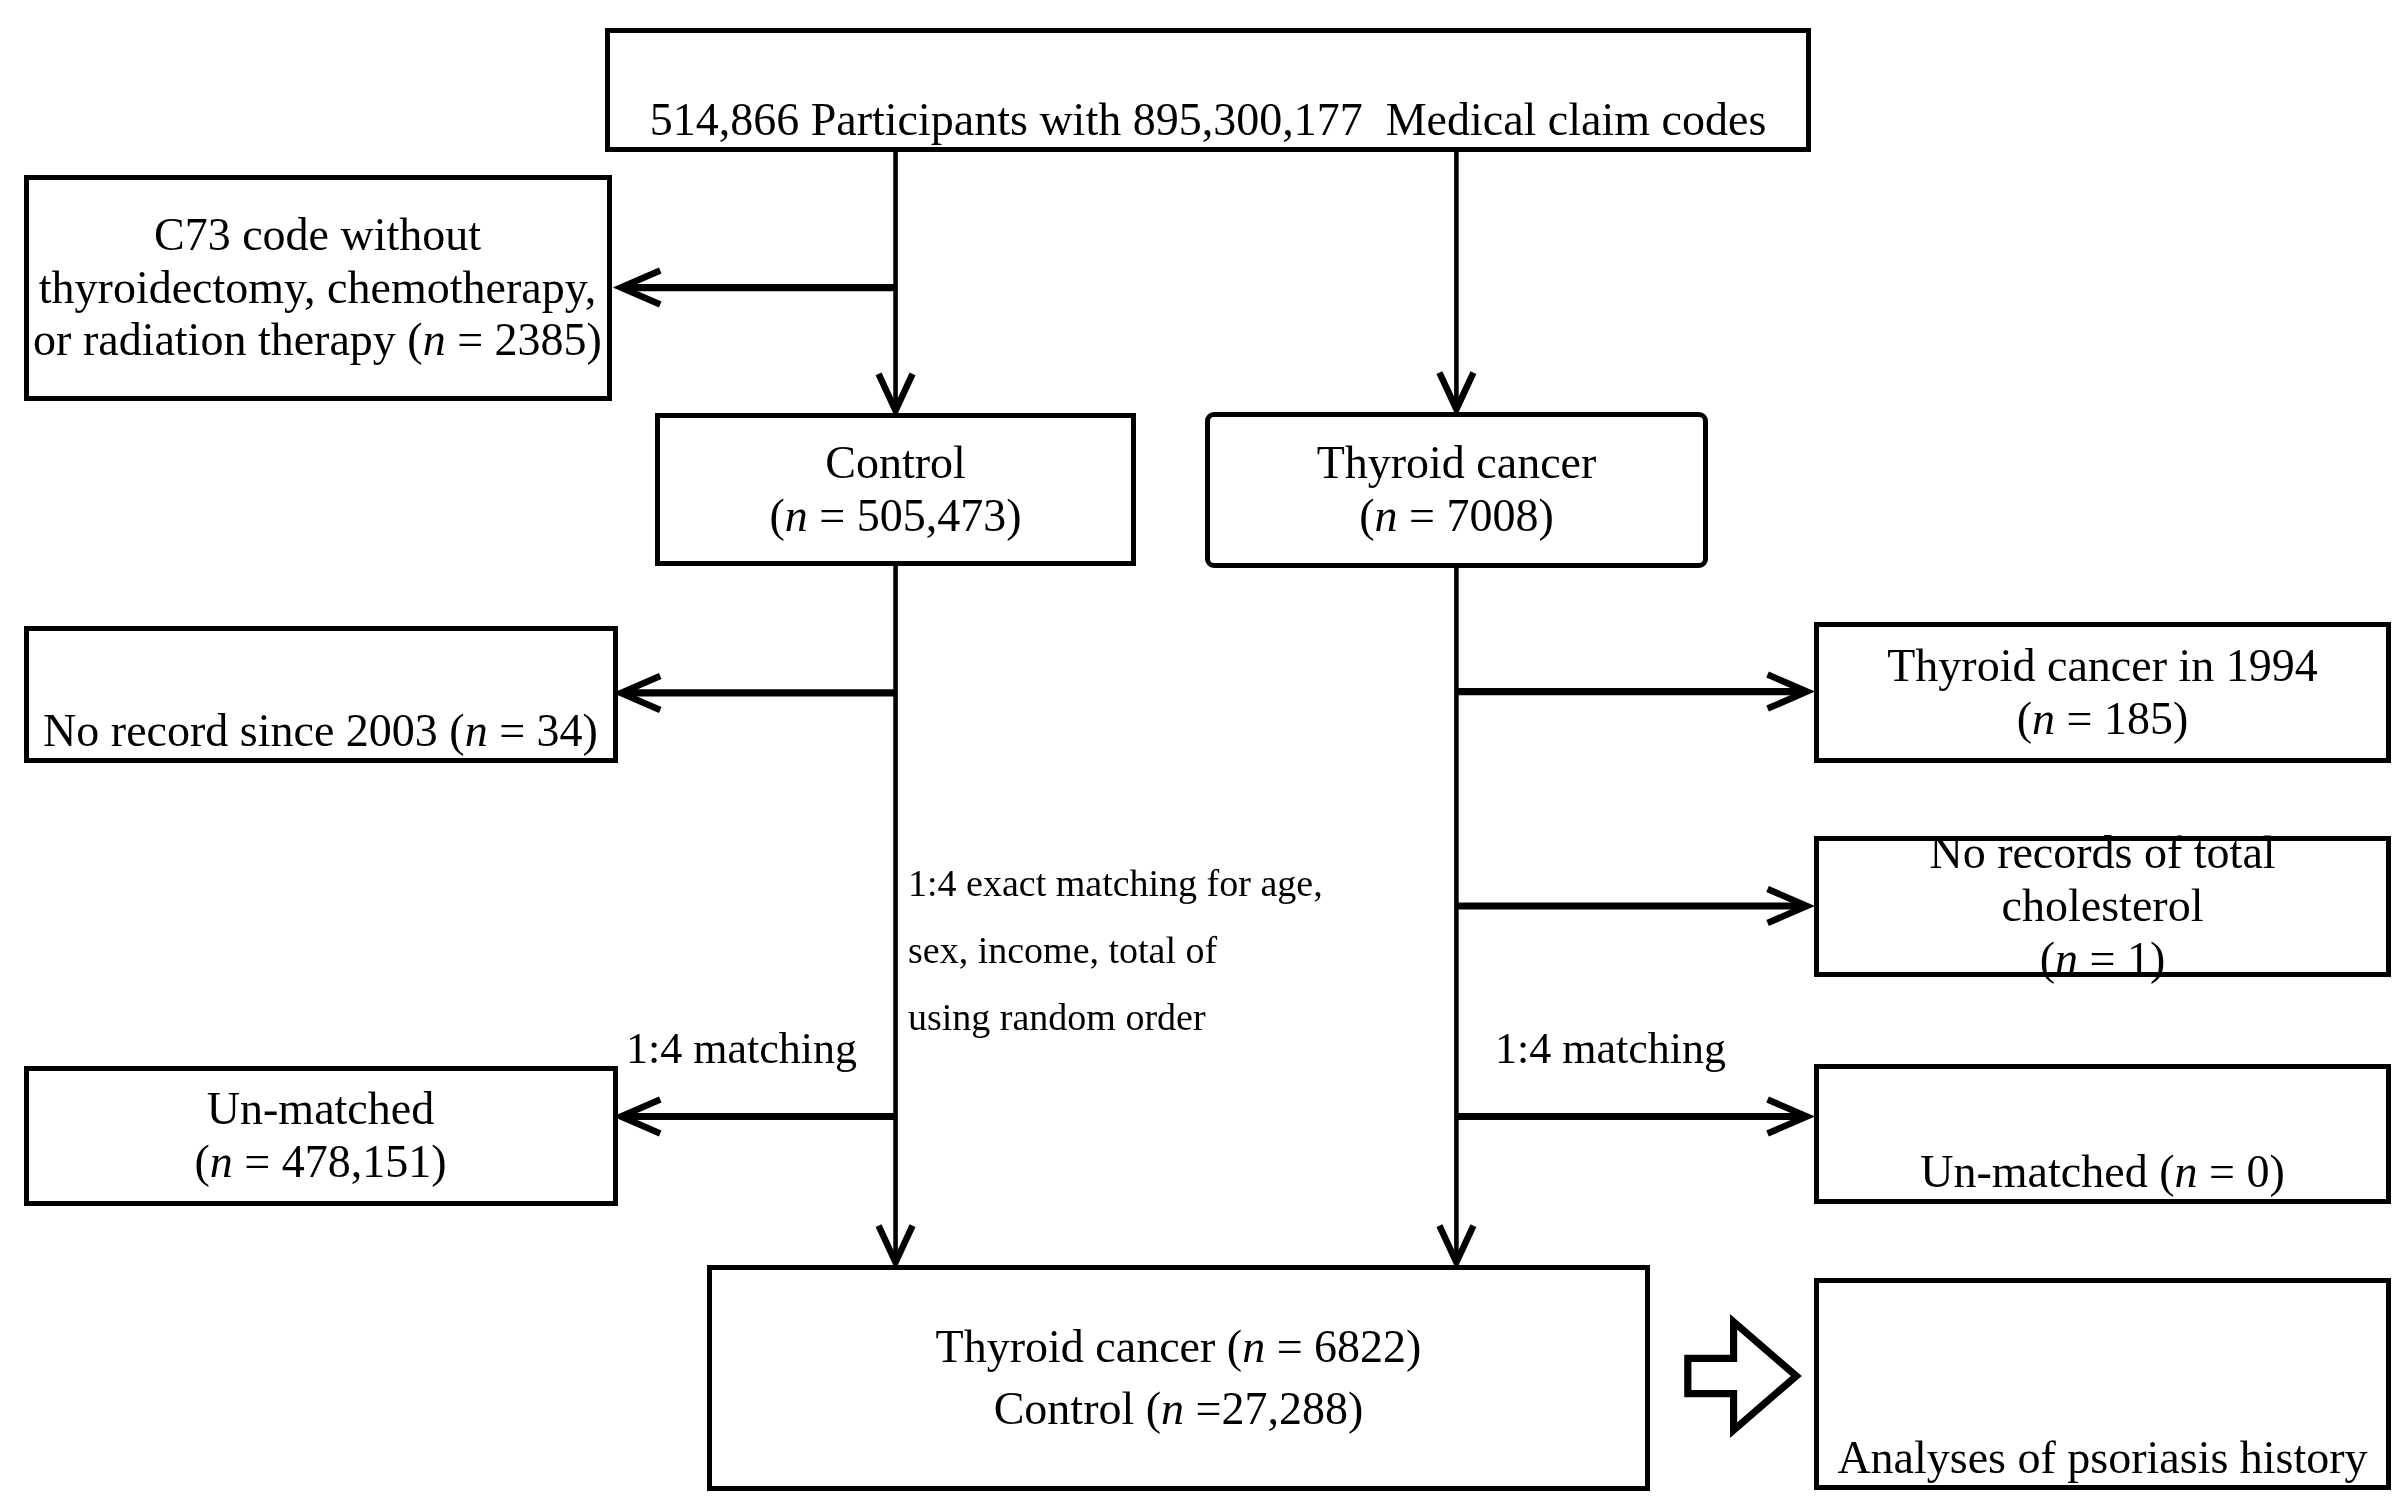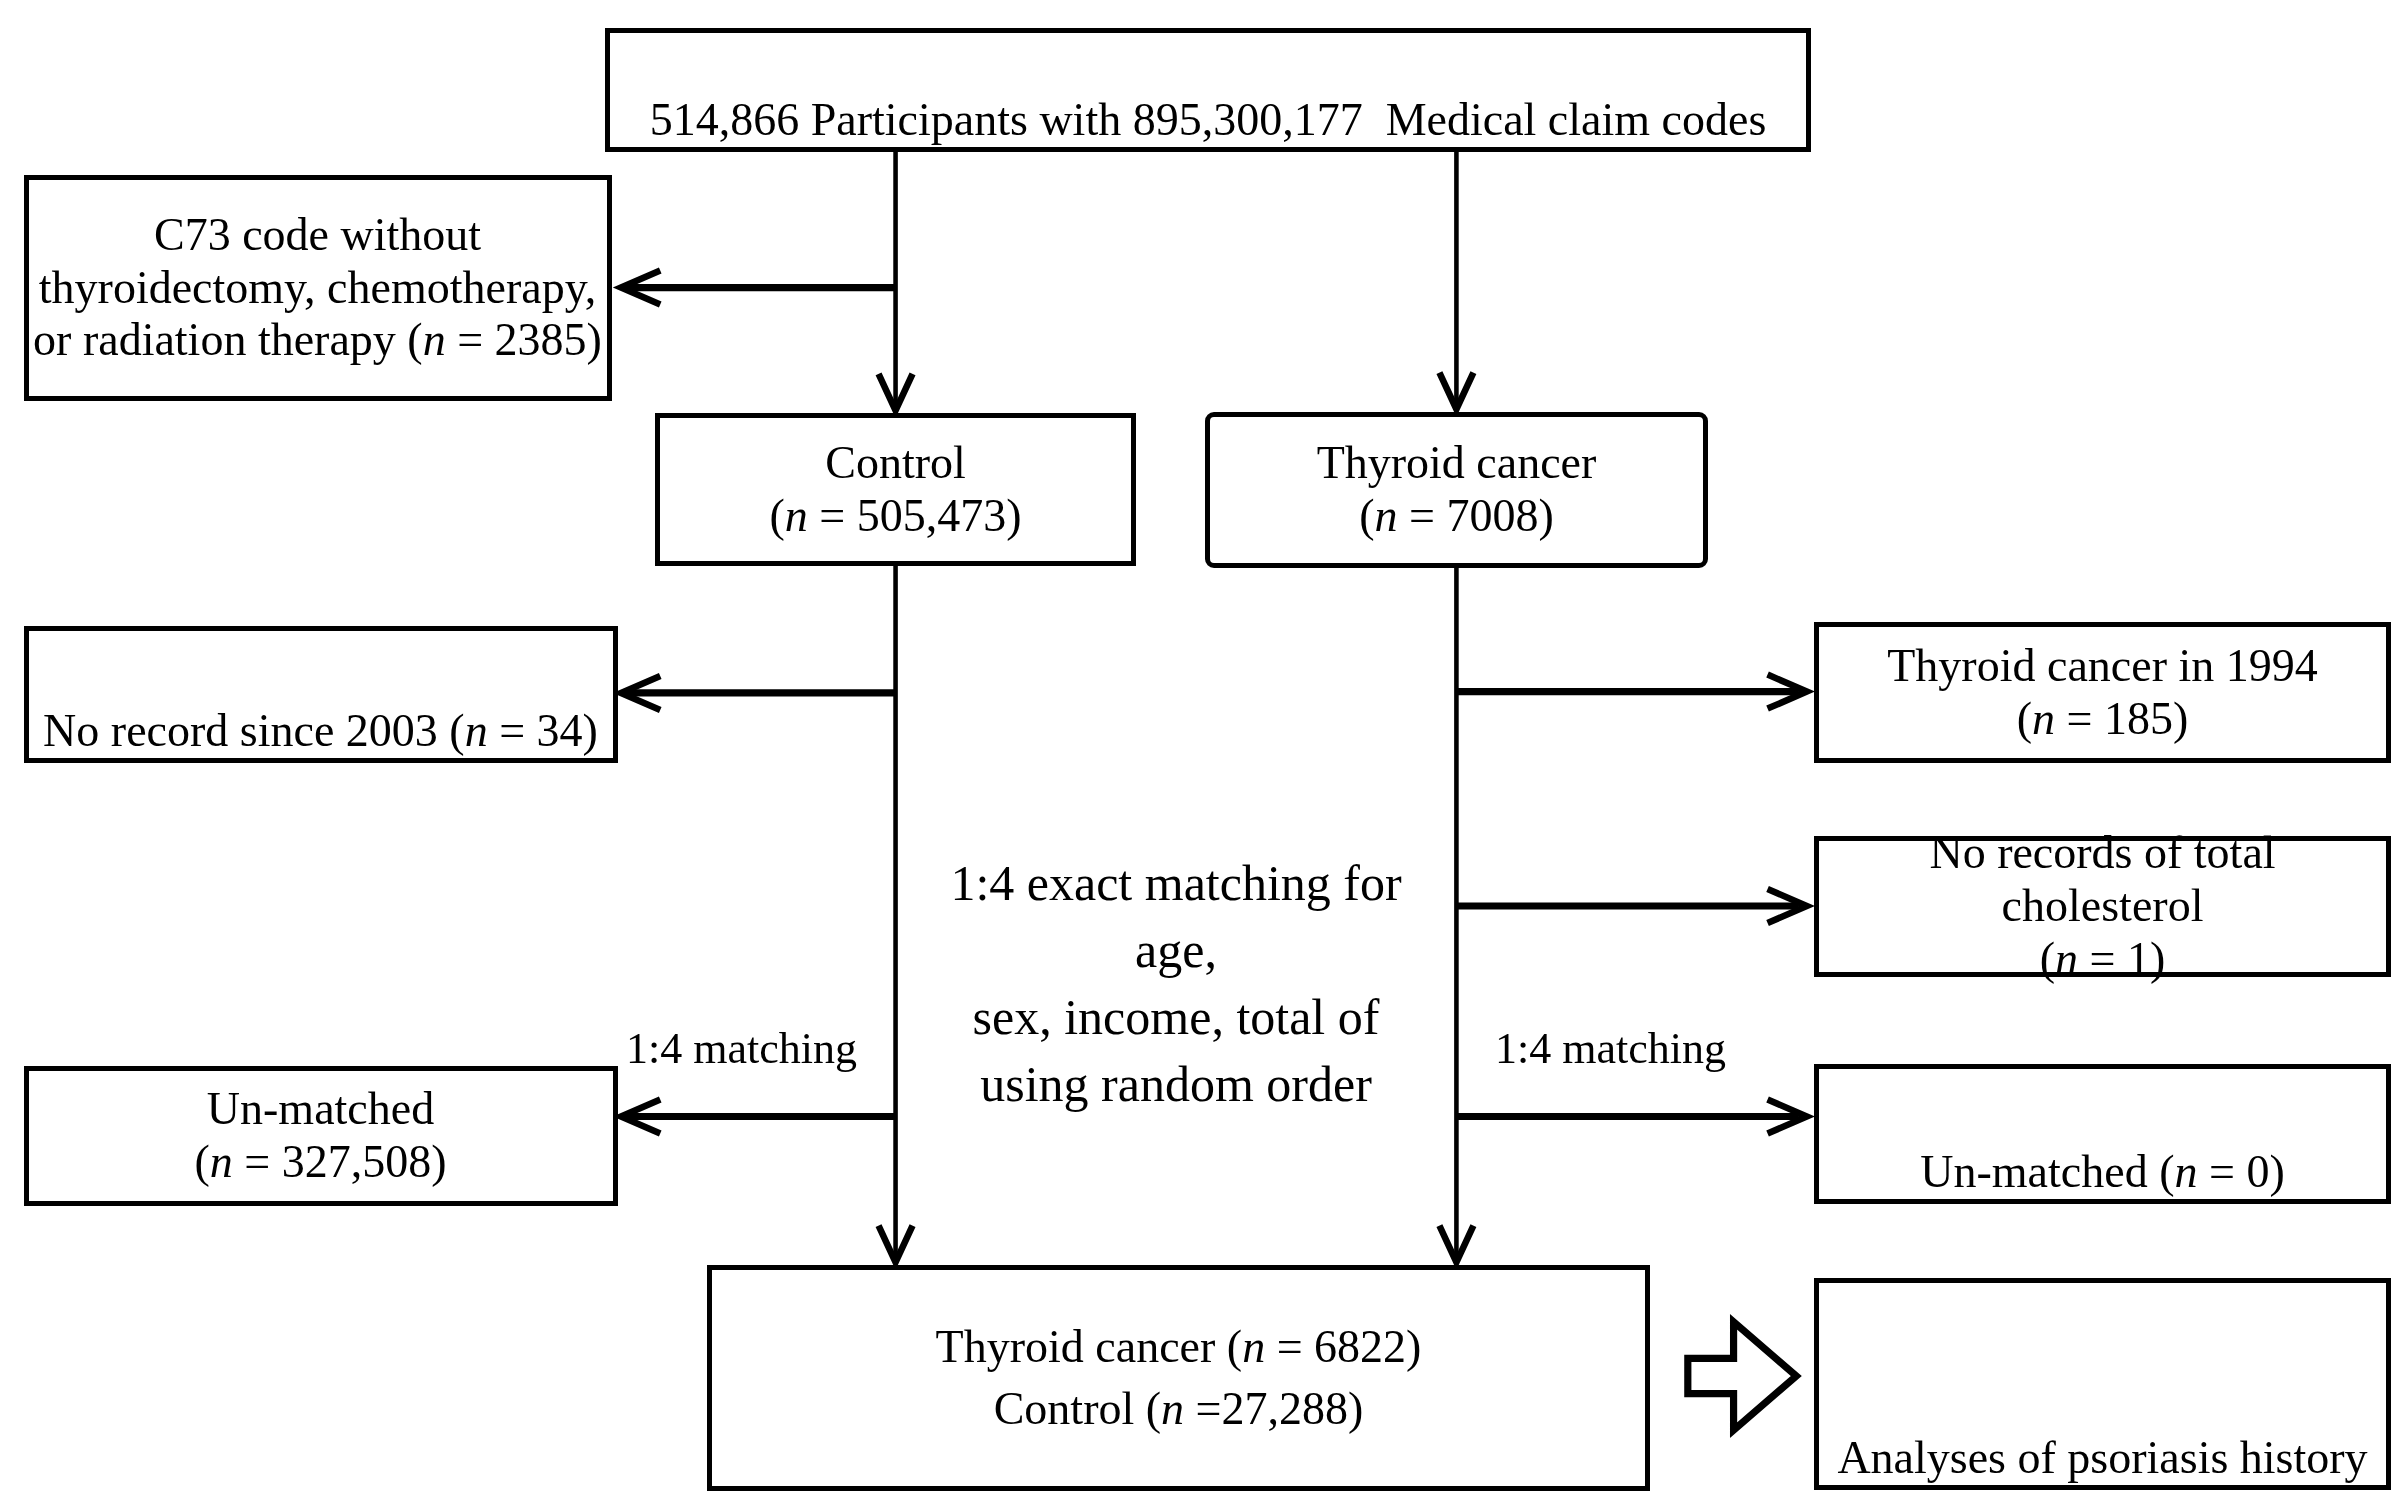--- a/index.html
+++ b/index.html
@@ -36,22 +36,22 @@
     line-height: 1.15;
     padding: 0 3.9px;
   }
   .box.evenly { justify-content: center; }
   .tline { white-space: pre-wrap; }
   .note {
     position: absolute;
     left: 908px;
     top: 850px;
     width: 536px;
-    text-align: center;
-    font-size: 50px;
+    text-align: left;
+    font-size: 38px;
   }
   .note .tline { line-height: 67px; }
   .floatlabel {
     position: absolute;
     font-size: 44px;
     line-height: 50px;
     white-space: nowrap;
   }
 </style>
 </head>
@@ -123,21 +123,21 @@
     <div class="tline"><span>(</span><i>n</i><span> = 185)</span></div>
   </div>
 
   <div class="box evenly" style="left:1814px; top:836px; width:577px; height:141px;">
     <div class="tline"><span>No records of total cholesterol</span></div>
     <div class="tline"><span>(</span><i>n</i><span> = 1)</span></div>
   </div>
 
   <div class="box evenly" style="left:23.5px; top:1066px; width:594px; height:140px;">
     <div class="tline"><span>Un-matched</span></div>
-    <div class="tline"><span>(</span><i>n</i><span> = 327,508)</span></div>
+    <div class="tline"><span>(</span><i>n</i><span> = 478,151)</span></div>
   </div>
 
   <div class="box" style="left:1814px; top:1064px; width:577px; height:140px;">
     <div class="tline"><span>Un-matched (</span><i>n</i><span> = 0)</span></div>
   </div>
 
   <div class="box evenly" style="left:707px; top:1265px; width:943px; height:226px;gap:9px;">
     <div class="tline"><span>Thyroid cancer (</span><i>n</i><span> = 6822)</span></div>
     <div class="tline"><span>Control (</span><i>n</i><span> =27,288)</span></div>
   </div>

